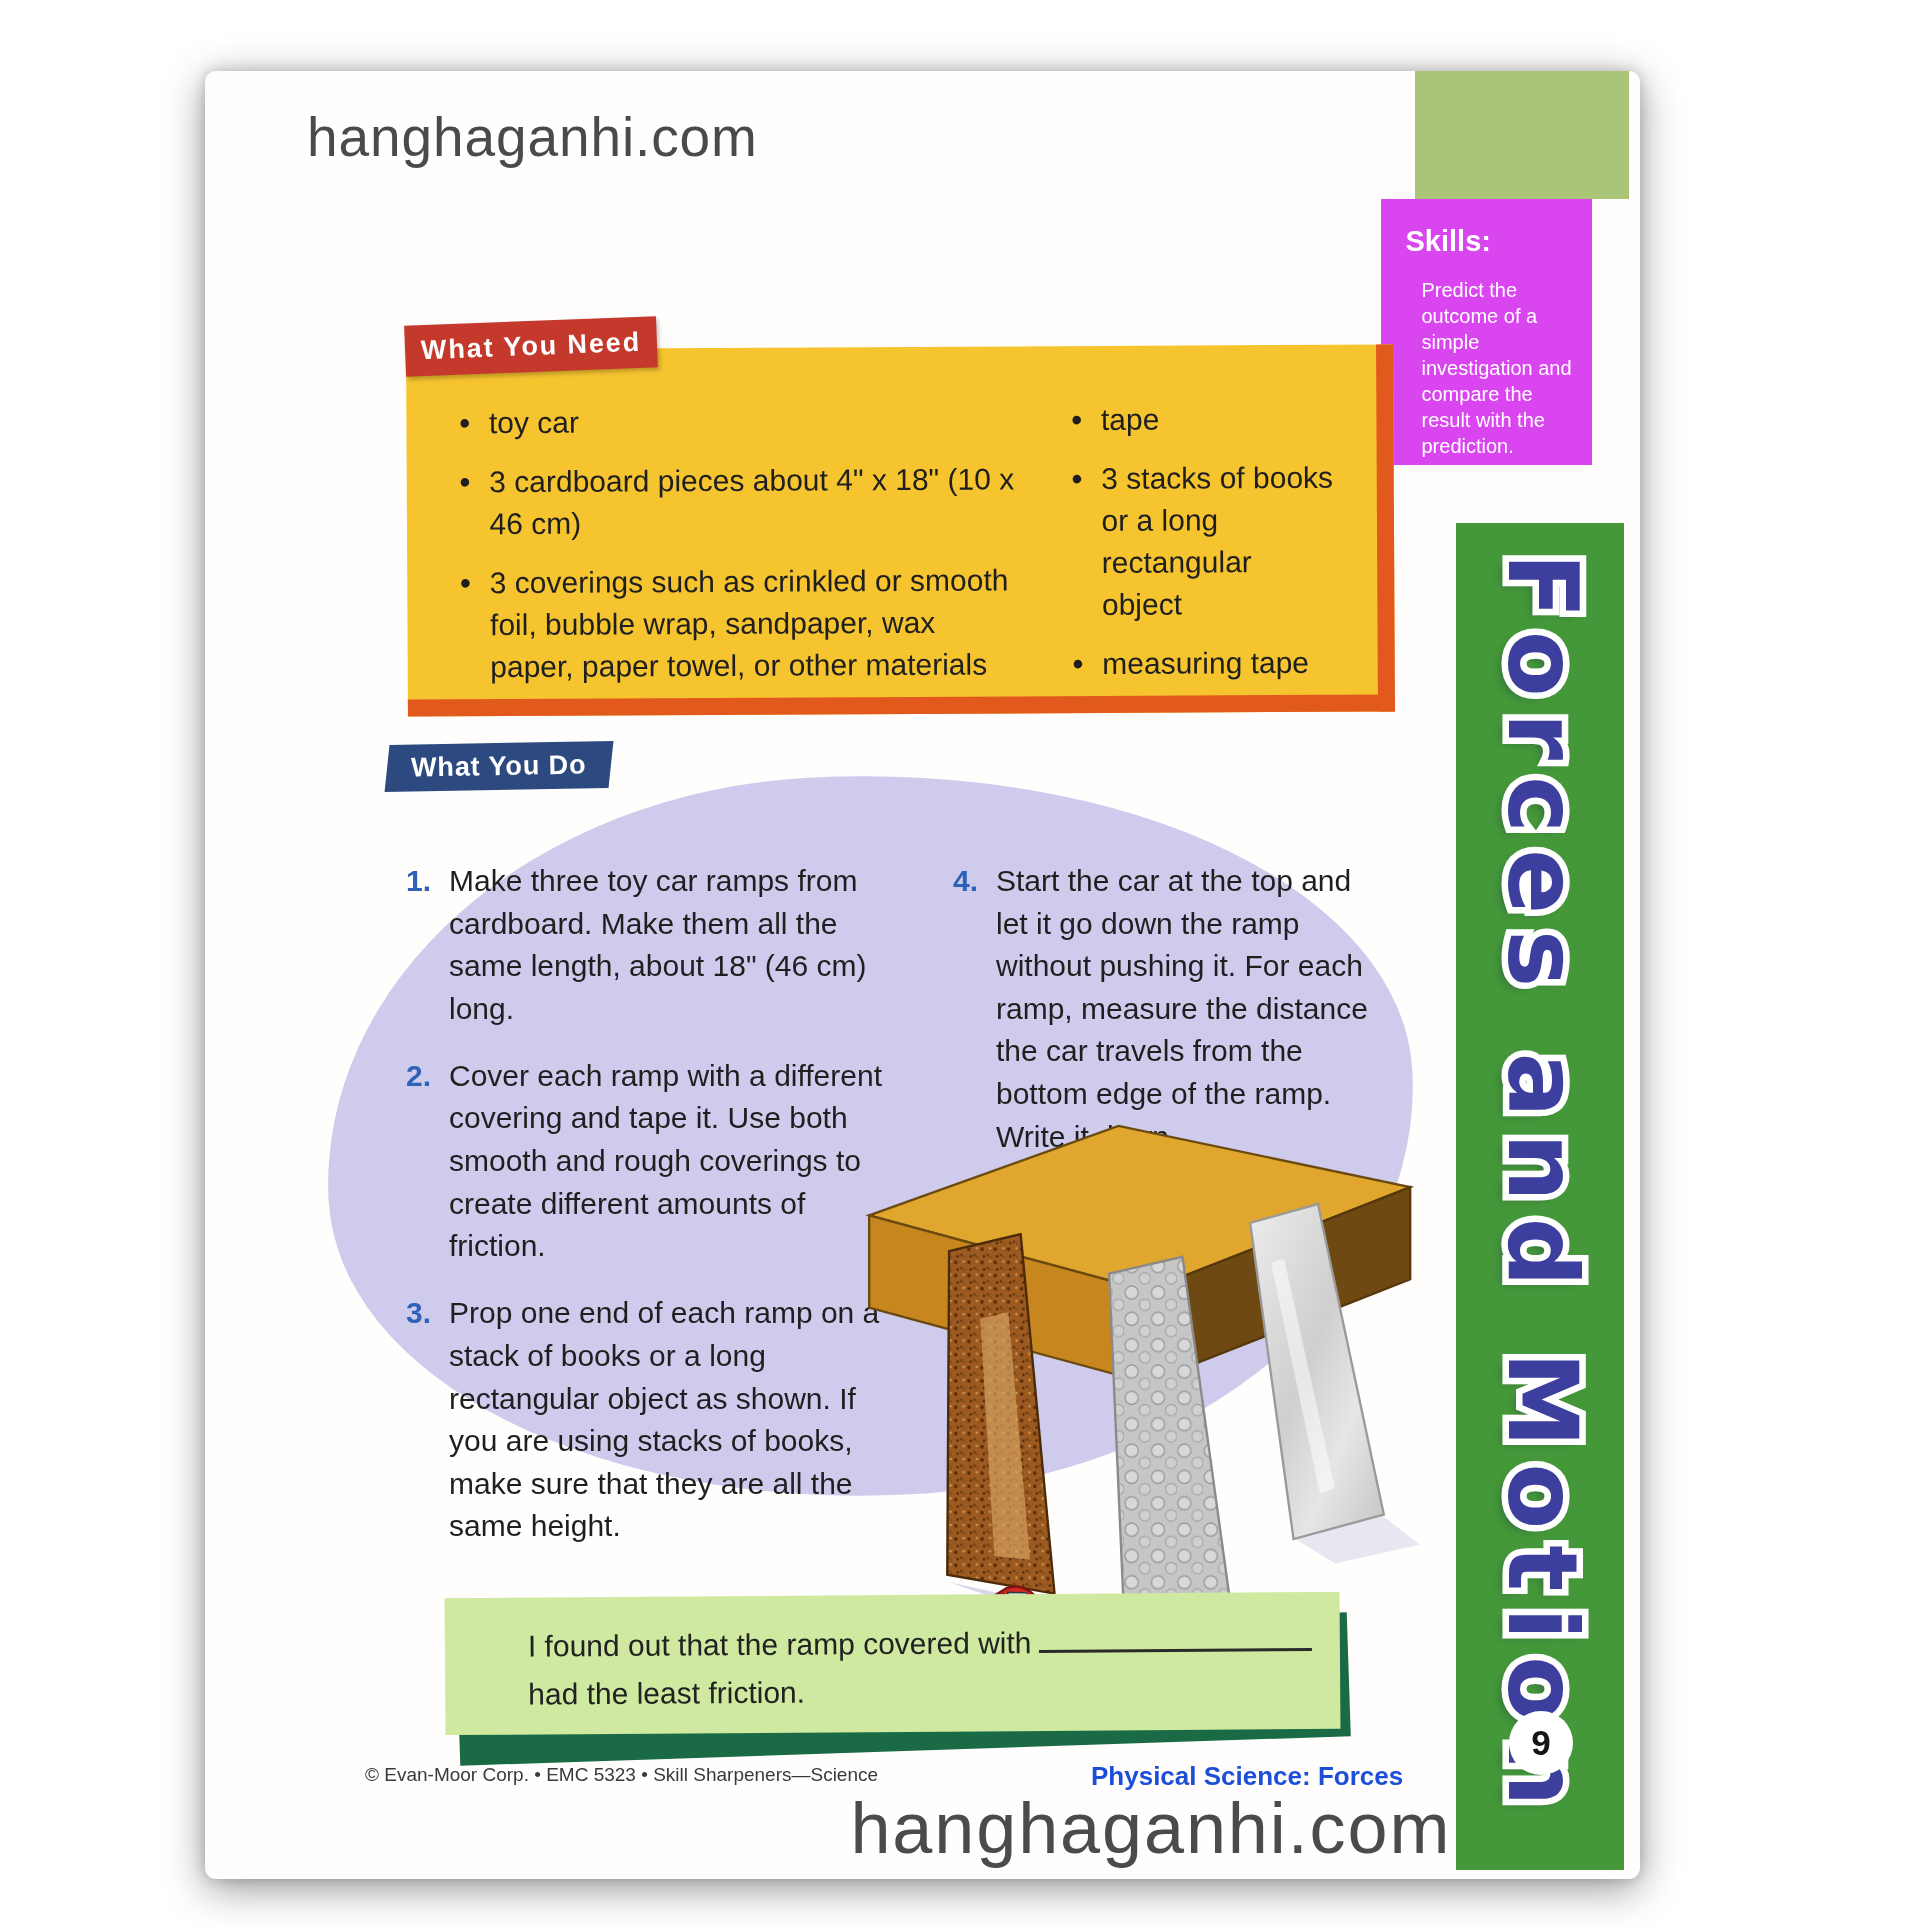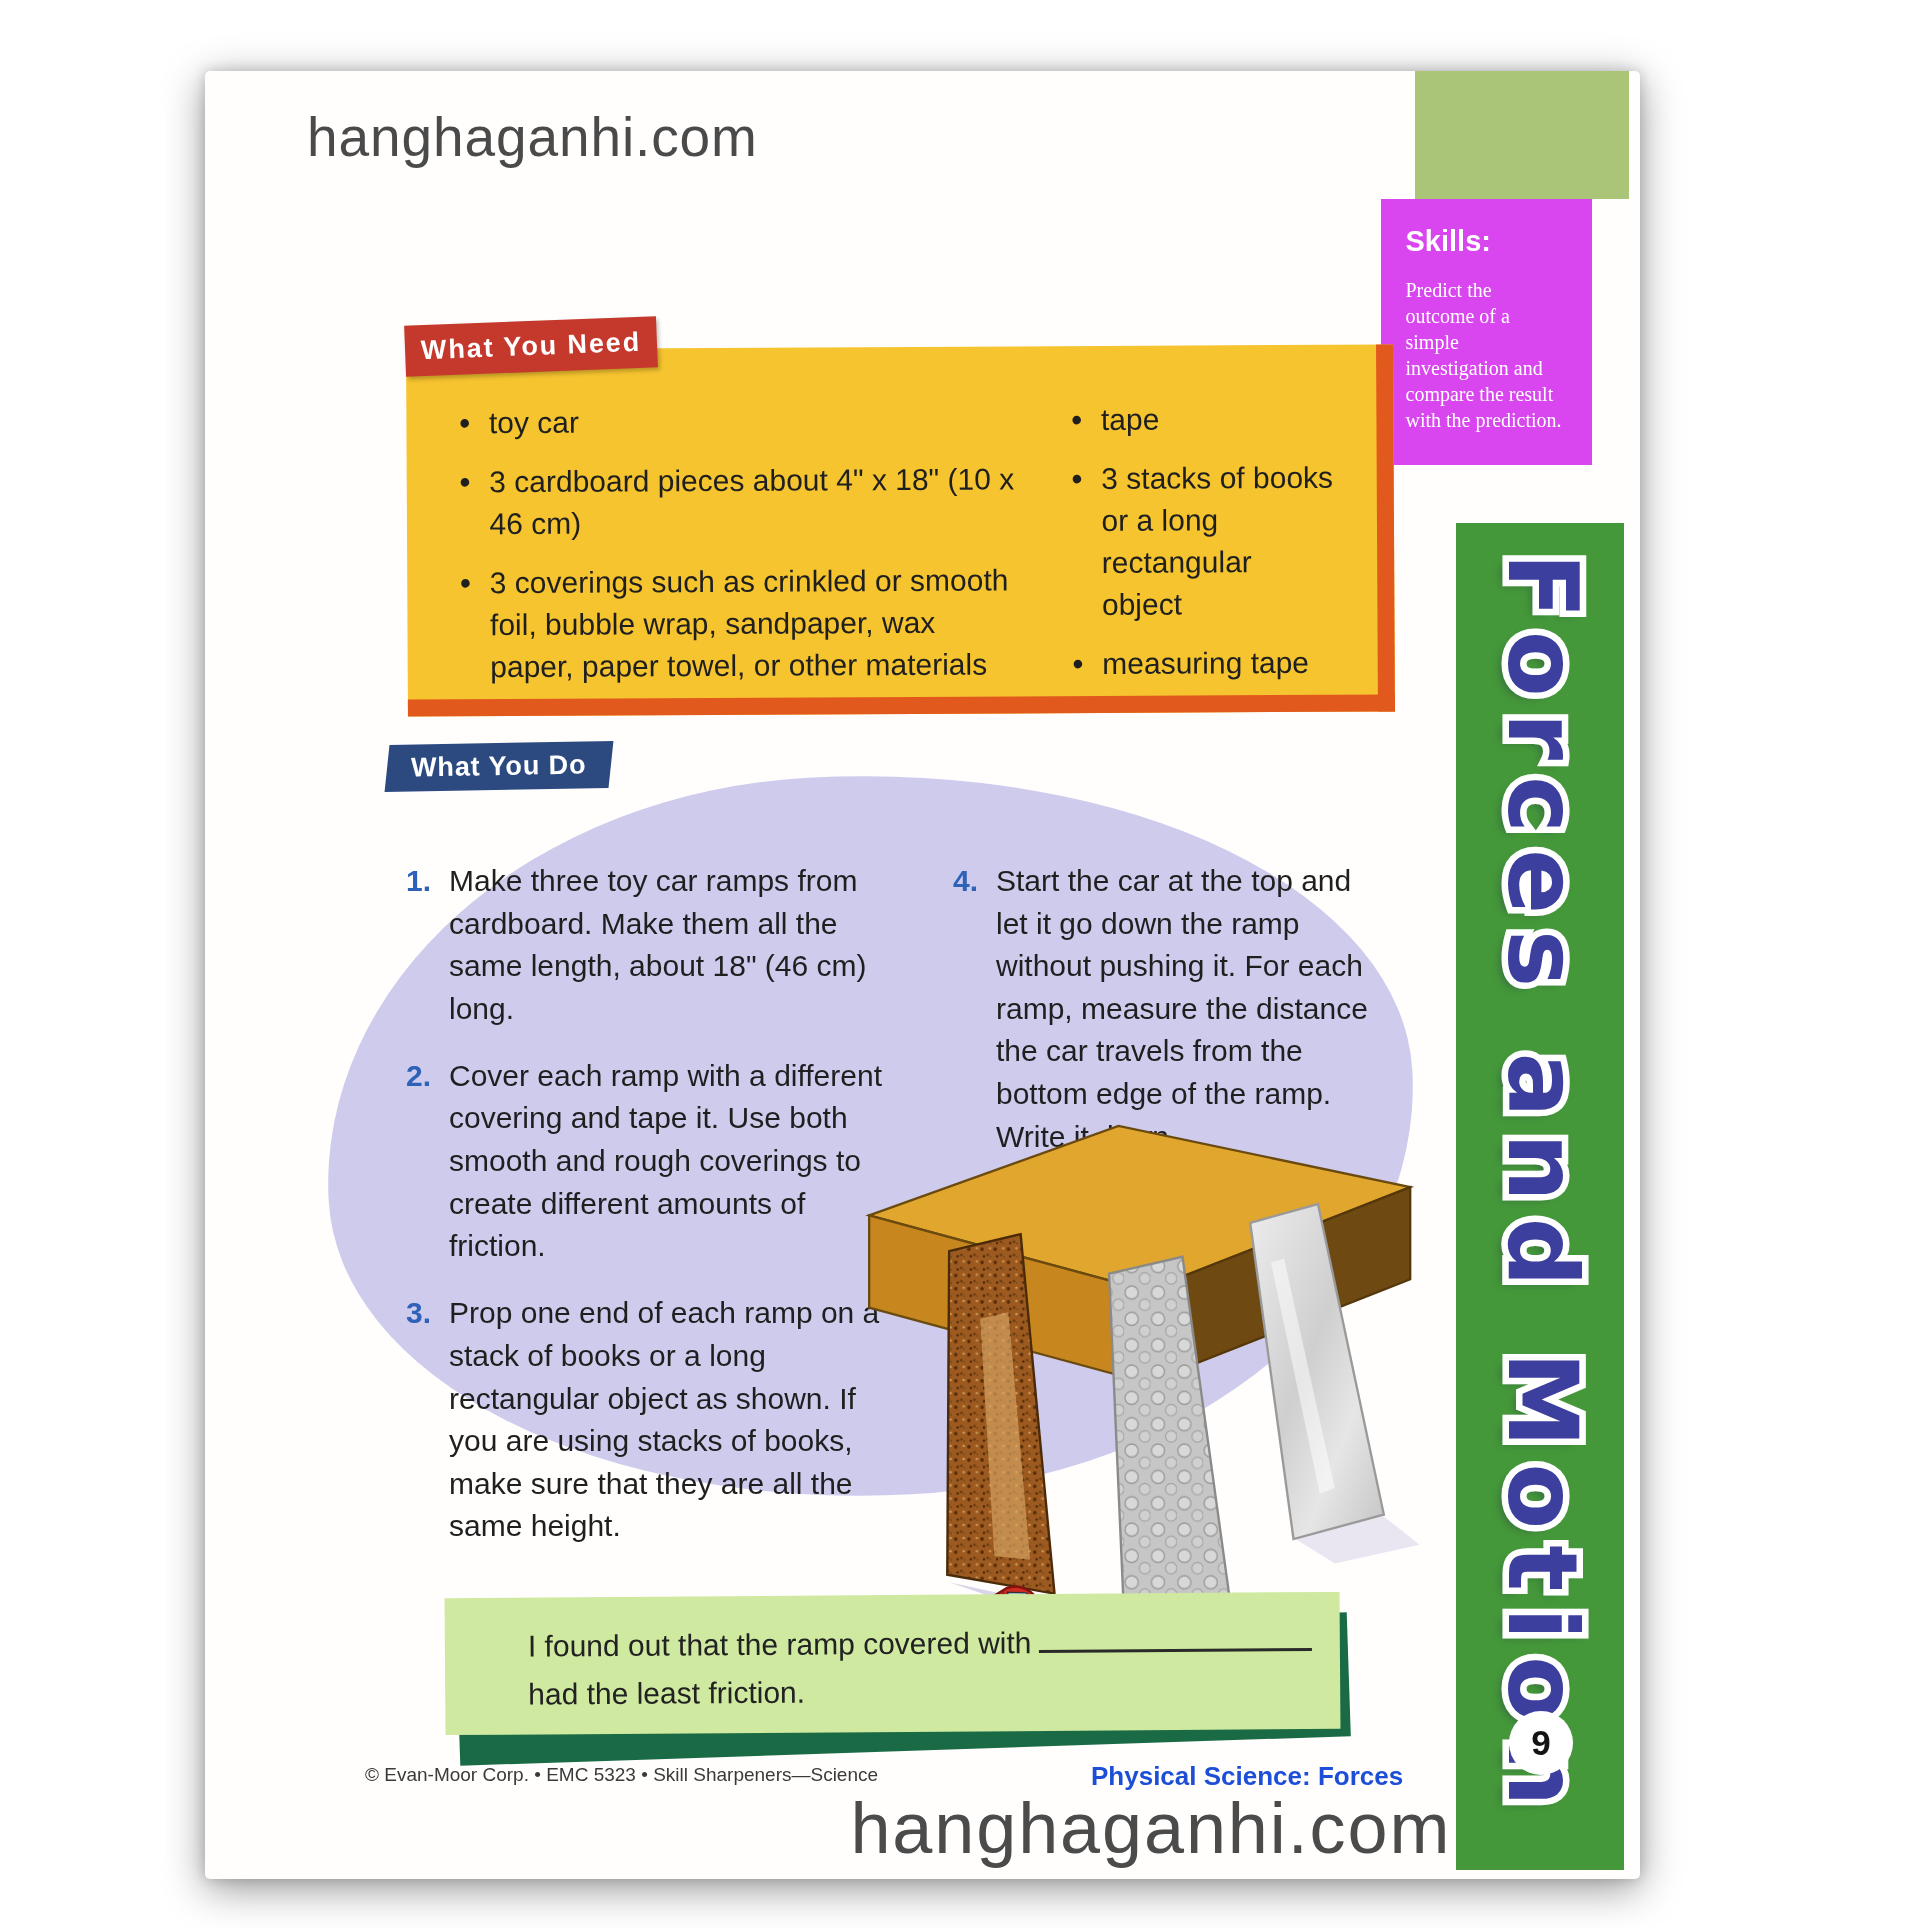--- a/index.html
+++ b/index.html
@@ -1,33 +1,33 @@
 <!DOCTYPE html>
 <html style="font-size:15px"><head>
 <meta charset="utf-8">
 <style>
   html,body{margin:0;padding:0;background:#ffffff;}
   body{width:1928px;height:1928px;position:relative;overflow:hidden;
        font-family:"Liberation Sans",sans-serif;}
   .page{position:absolute;left:205px;top:71px;width:1435px;height:1808px;
-        background:#fffefd;border-radius:5px;
+        background:#fffefd;border-radius:11px;
         box-shadow:0 9.4px 42px rgba(0,0,0,.40),0 0 13px rgba(0,0,0,.18);}
   
   .wm-top{position:absolute;left:102px;top:34px;font-size:55px;color:#4a4a4a;letter-spacing:0.9px;}
   .wm-bottom{position:absolute;left:50%;transform:translateX(-12%);top:1716px;font-size:72px;color:#4b4b4b;letter-spacing:1.9px;}
   
   .hands-banner{position:absolute;left:774px;top:7.5px;width:436px;height:121px;background:#d9efc2;
         display:flex;align-items:center;justify-content:center;}
   .hands-banner span{font-family:"DejaVu Serif",serif;font-style:italic;font-weight:bold;
         font-size:42px;color:#1d6b44;text-shadow:0.9px 1.9px 0 rgba(20,60,30,.25);}
   .olive-tab{position:absolute;left:1210px;top:0;width:214px;height:128px;background:#aac577;}
   .skills{position:absolute;left:1176px;top:128px;width:211px;height:266px;background:#d946ef;
         color:#fff;box-sizing:border-box;padding:26px 22.6px 0 24.5px;}
   .skills .sk-title{font-size:29px;font-weight:bold;margin:0 0 19px 0;}
-  .skills .sk-body{font-size:20px;line-height:1.3;margin:0;width:158px;font-family:Liberation Serif, serif;}
+  .skills .sk-body{font-size:20px;line-height:1.3;margin:16px;width:158px;}
   
   .green-bar{position:absolute;left:1251px;top:452px;width:168px;height:1347px;background:#45983a;}
   .vt{position:absolute;left:1393px;top:482px;transform:rotate(90deg);transform-origin:top left;
       white-space:nowrap;font-weight:bold;font-size:96px;letter-spacing:16px;
       font-family:"DejaVu Sans",sans-serif;}
   .vt.back{color:#fff;-webkit-text-stroke:13px #fff;text-shadow:4.7px 6.6px 9.4px rgba(20,20,70,.35);}
   .vt.front{color:#3d3f9e;}
   .page-circle{position:absolute;left:1304px;top:1640px;width:64px;height:64px;border-radius:50%;
       background:#fff;display:flex;align-items:center;justify-content:center;
       font-size:35px;font-weight:bold;color:#141414;}

